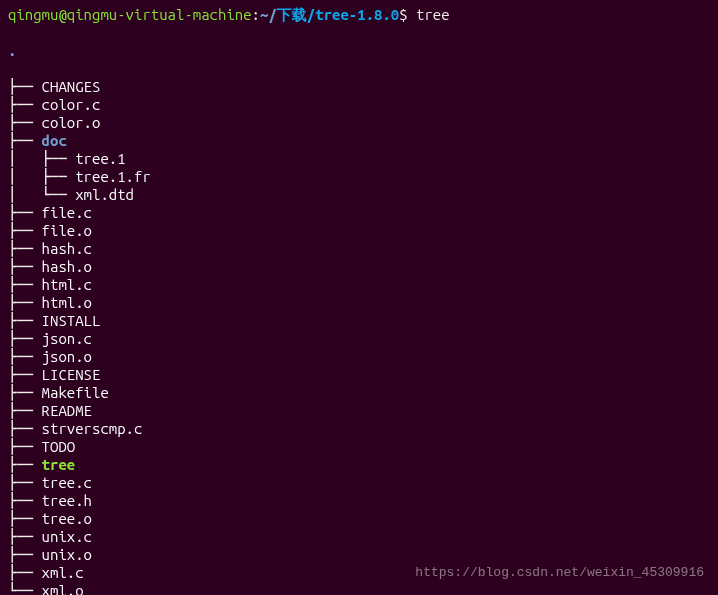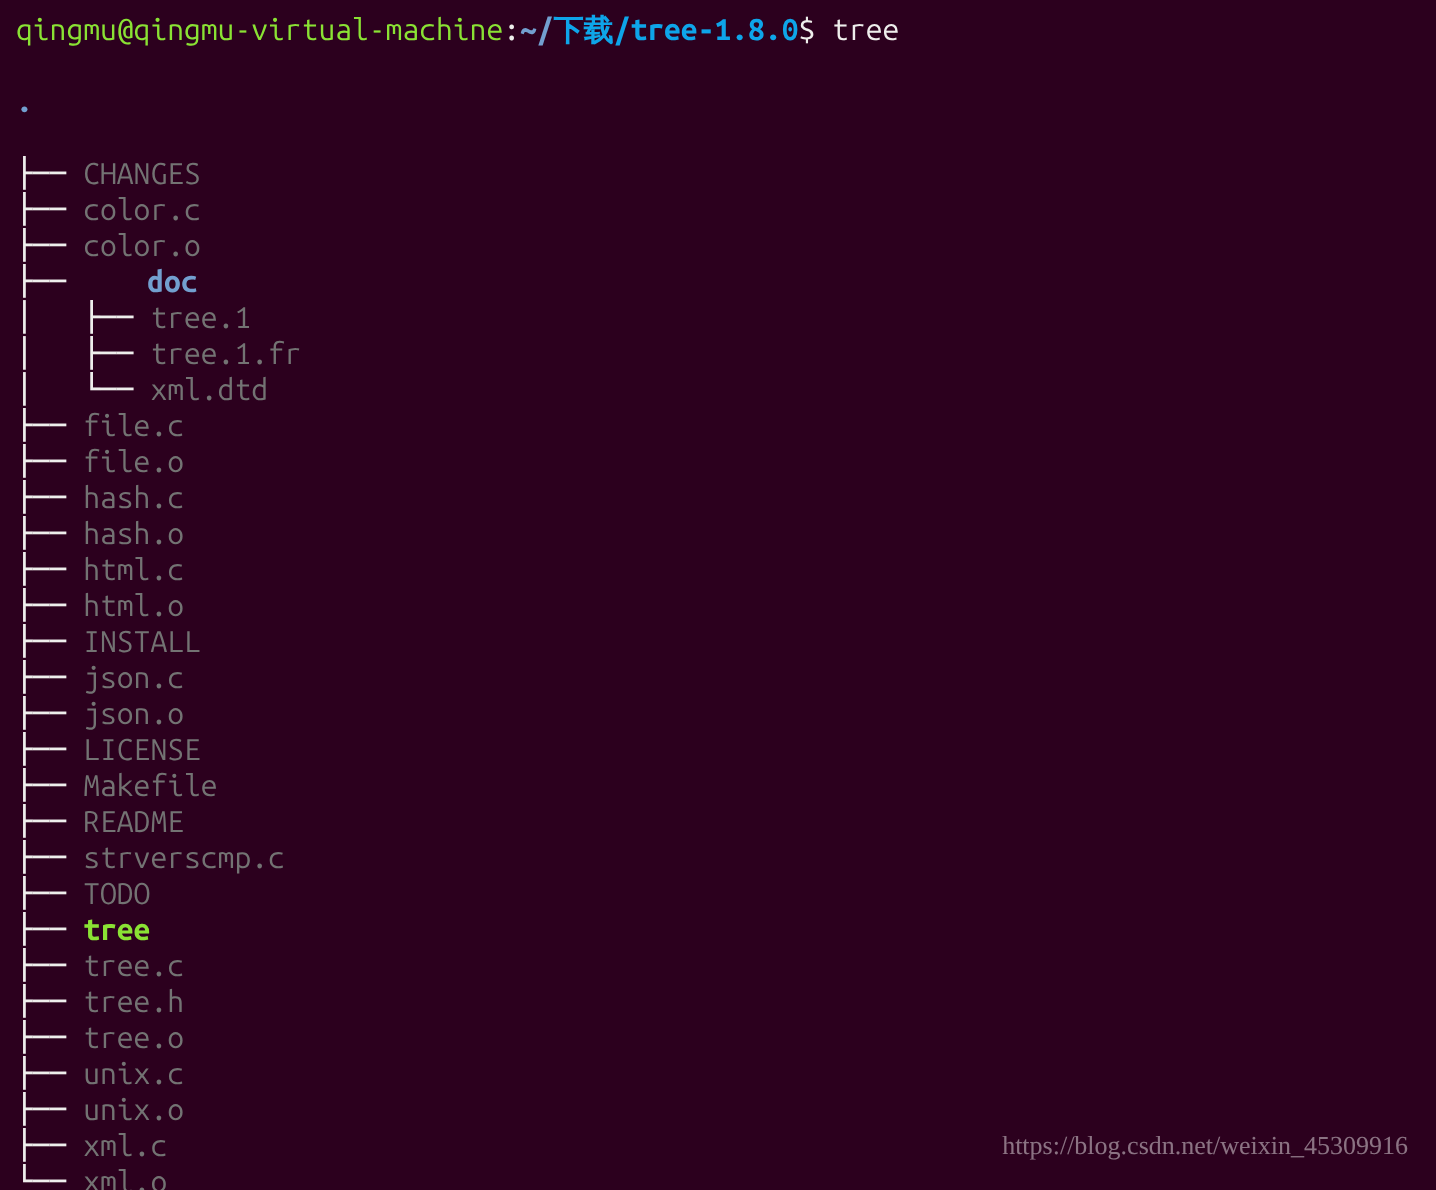--- a/index.html
+++ b/index.html
@@ -46,39 +46,38 @@
     .tree-output {
       color: #eeeeec;
       white-space: pre;
     }
     .tree-line {
       white-space: pre;
     }
     .dir {
       color: #729fcf;
       font-weight: bold;
-      margin-left: 32px;
     }
     .exec {
       color: #8ae234;
       font-weight: bold;
     }
     .plain {
-      color: #737373;
+      color: #ffffff;
       text-align: center;
     }
     .branch {
       color: #eeeeec;
     }
     .watermark {
       position: absolute;
       bottom: 14px;
       right: 14px;
       color: rgba(255,255,255,0.45);
-      font-family: Liberation Serif, serif;
+      font-family: Liberation Mono, monospace;
       font-size: 13px;
     }
     .dot {
       color: #729fcf;
       font-weight: bold;
     }
   </style>
 </head>
 <body>
 

